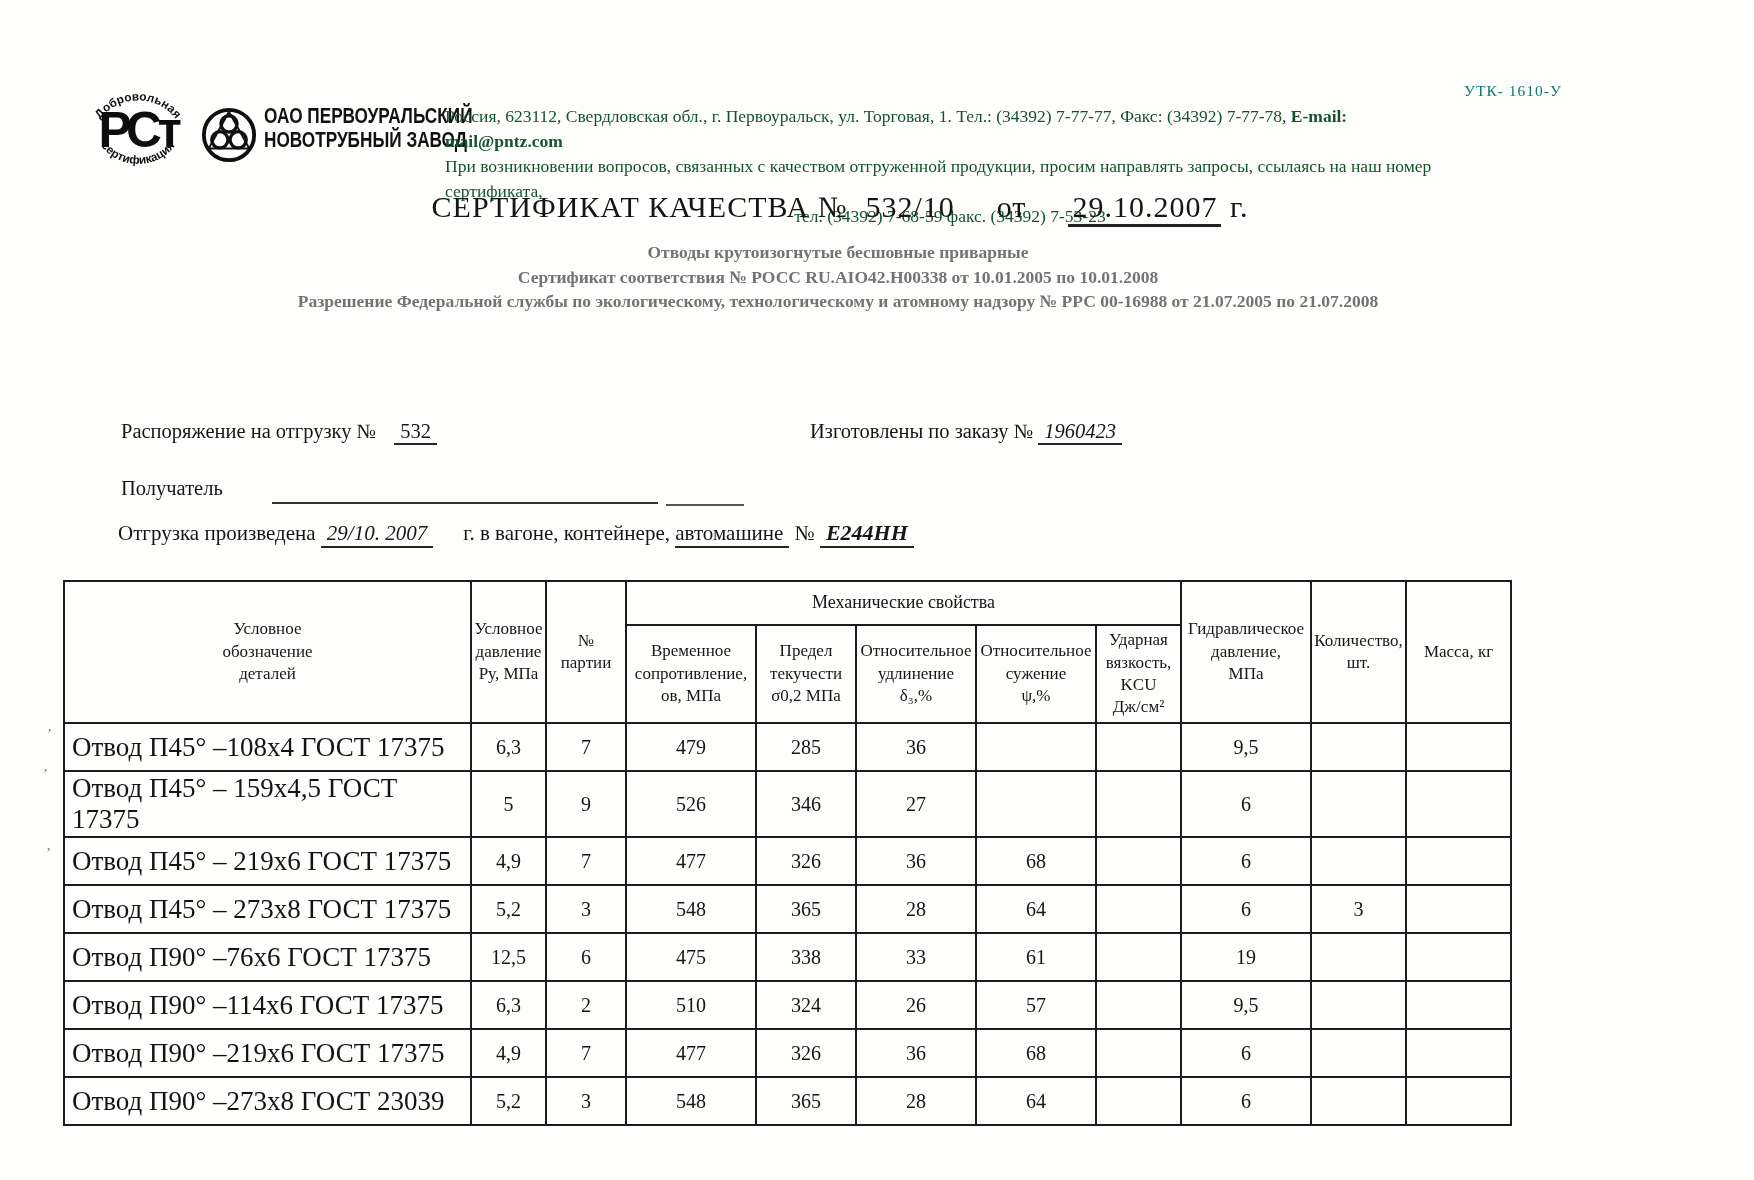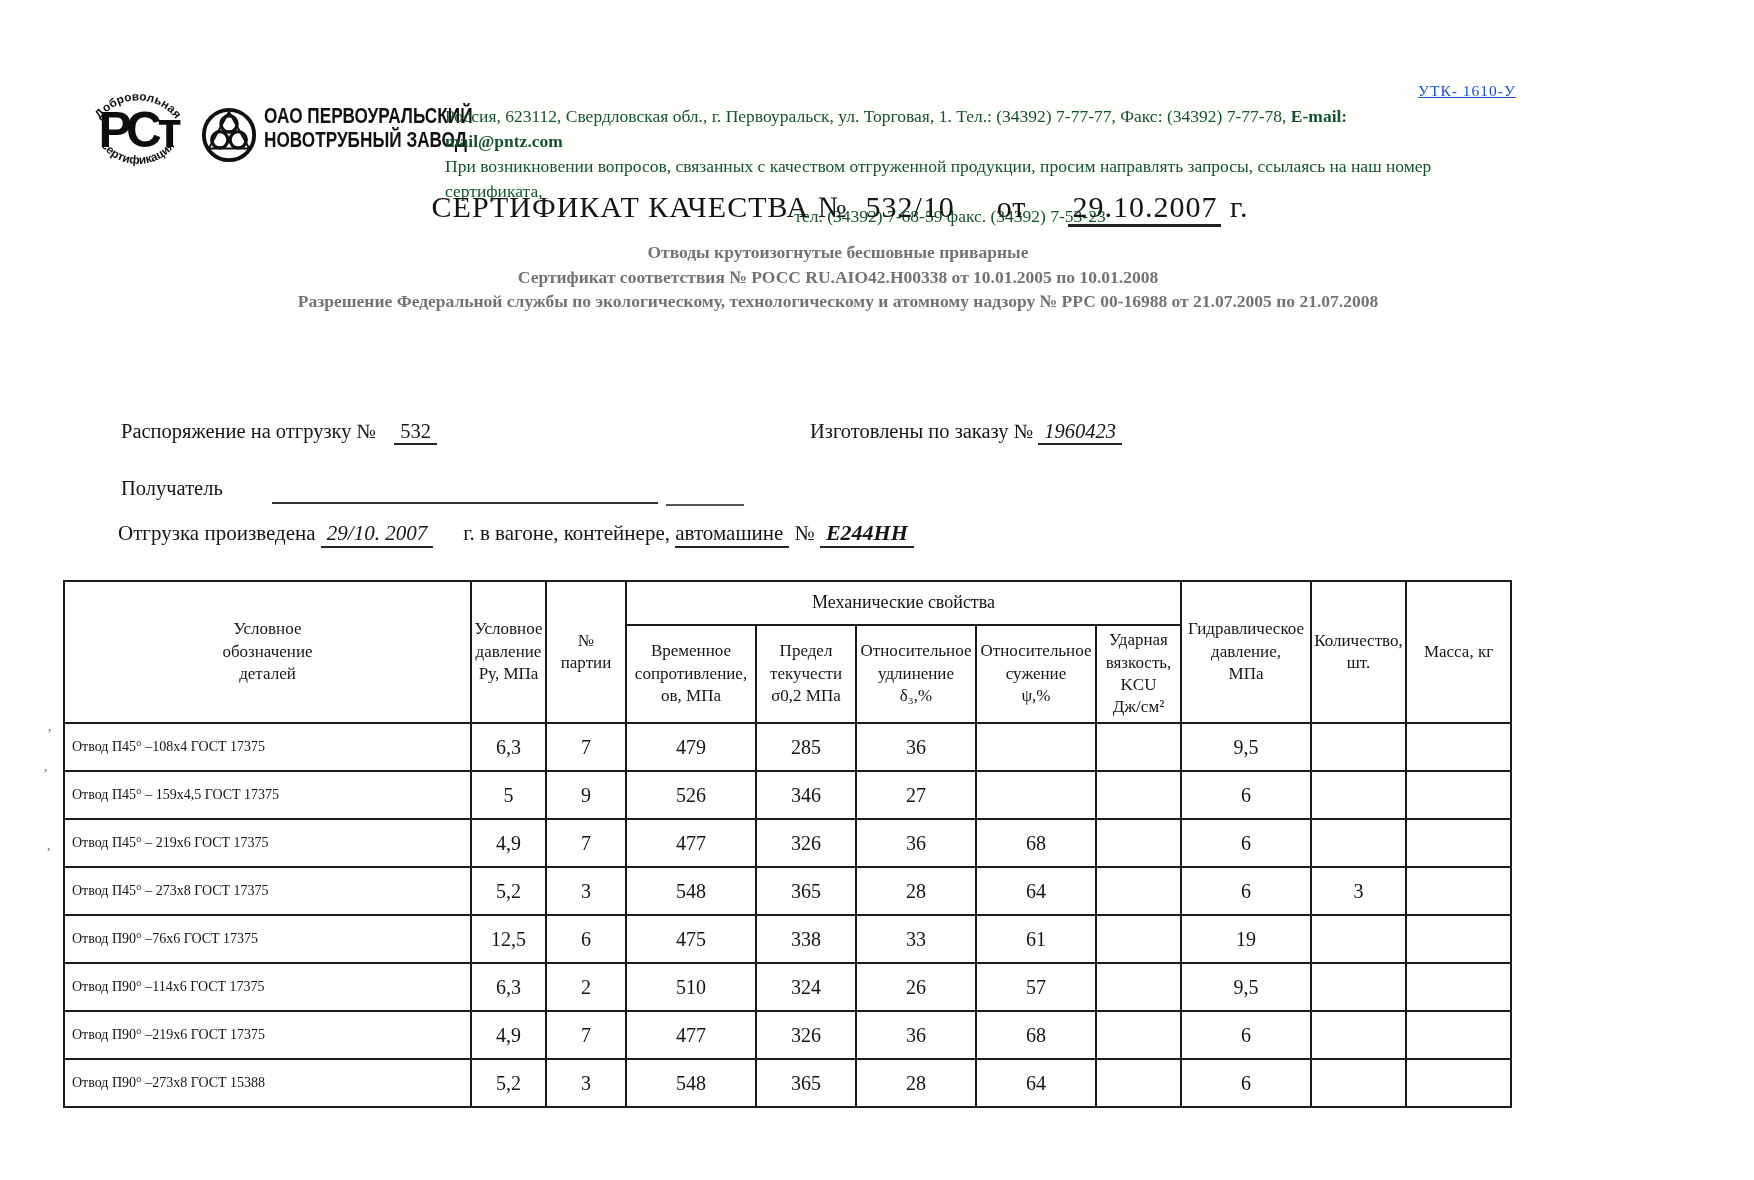--- a/index.html
+++ b/index.html
@@ -11,21 +11,21 @@
 
   
   .rst-logo{left:84px;top:72px;width:108px;height:108px;}
   .company-logo{left:200px;top:106px;width:58px;height:58px;}
   .company-name{
     left:264px;top:104px;width:260px;
     font-family:"Liberation Sans","DejaVu Sans",sans-serif;
     font-weight:bold;font-size:21.5px;line-height:1.12;color:#111;
     transform:scaleX(0.80);transform-origin:left top;white-space:nowrap;
   }
-  .form-code{left:1418px;top:82px;font-size:15.5px;letter-spacing:1px;color:#1d4ed8;text-decoration:underline;}
+  .form-code{left:1464px;top:82px;font-size:15.5px;letter-spacing:1px;color:#0f766e;}
 
   
   .address{left:445px;top:104px;width:1010px;font-size:17.5px;line-height:25px;color:#14532d;}
   .address .em{font-weight:bold;}
   .address .centered{text-align:center;}
 
   
   .title{left:0;top:190px;width:1680px;text-align:center;font-size:30px;letter-spacing:1px;color:#151515;white-space:nowrap;}
   .title .gap-s{display:inline-block;width:18px;}
   .title .gap-m{display:inline-block;width:42px;}
@@ -57,21 +57,21 @@
   .cert-table th,.cert-table td{border:2px solid #1c1c1c;overflow:hidden;}
   .hcell{
     font-weight:normal;font-size:17px;line-height:1.32;text-align:center;
     vertical-align:middle;white-space:pre-line;padding:3px 2px;color:#161616;
   }
   .hcell.group{font-size:18px;height:36px;}
   .hrow-sub{height:98px;}
   .dcell{
     height:44px;font-size:20px;text-align:center;vertical-align:middle;color:#141414;
   }
-  .dcell.name{text-align:left;padding-left:7px;font-size:14px;border-radius:13px;}
+  .dcell.name{text-align:left;padding-left:7px;font-size:27px;border-radius:13px;}
 
   
   .artifact{color:#777;font-size:15px;}
 </style>
 </head>
 <body>
 
 <div class="page">
 
   <div class="abs rst-logo">
@@ -279,21 +279,21 @@
         <td class="dcell">477</td>
         <td class="dcell">326</td>
         <td class="dcell">36</td>
         <td class="dcell">68</td>
         <td class="dcell"></td>
         <td class="dcell">6</td>
         <td class="dcell"></td>
         <td class="dcell"></td>
       </tr>
       <tr>
-        <td class="dcell name">Отвод П90° –273х8 ГОСТ 15388</td>
+        <td class="dcell name">Отвод П90° –273х8 ГОСТ 23039</td>
         <td class="dcell">5,2</td>
         <td class="dcell">3</td>
         <td class="dcell">548</td>
         <td class="dcell">365</td>
         <td class="dcell">28</td>
         <td class="dcell">64</td>
         <td class="dcell"></td>
         <td class="dcell">6</td>
         <td class="dcell"></td>
         <td class="dcell"></td>

